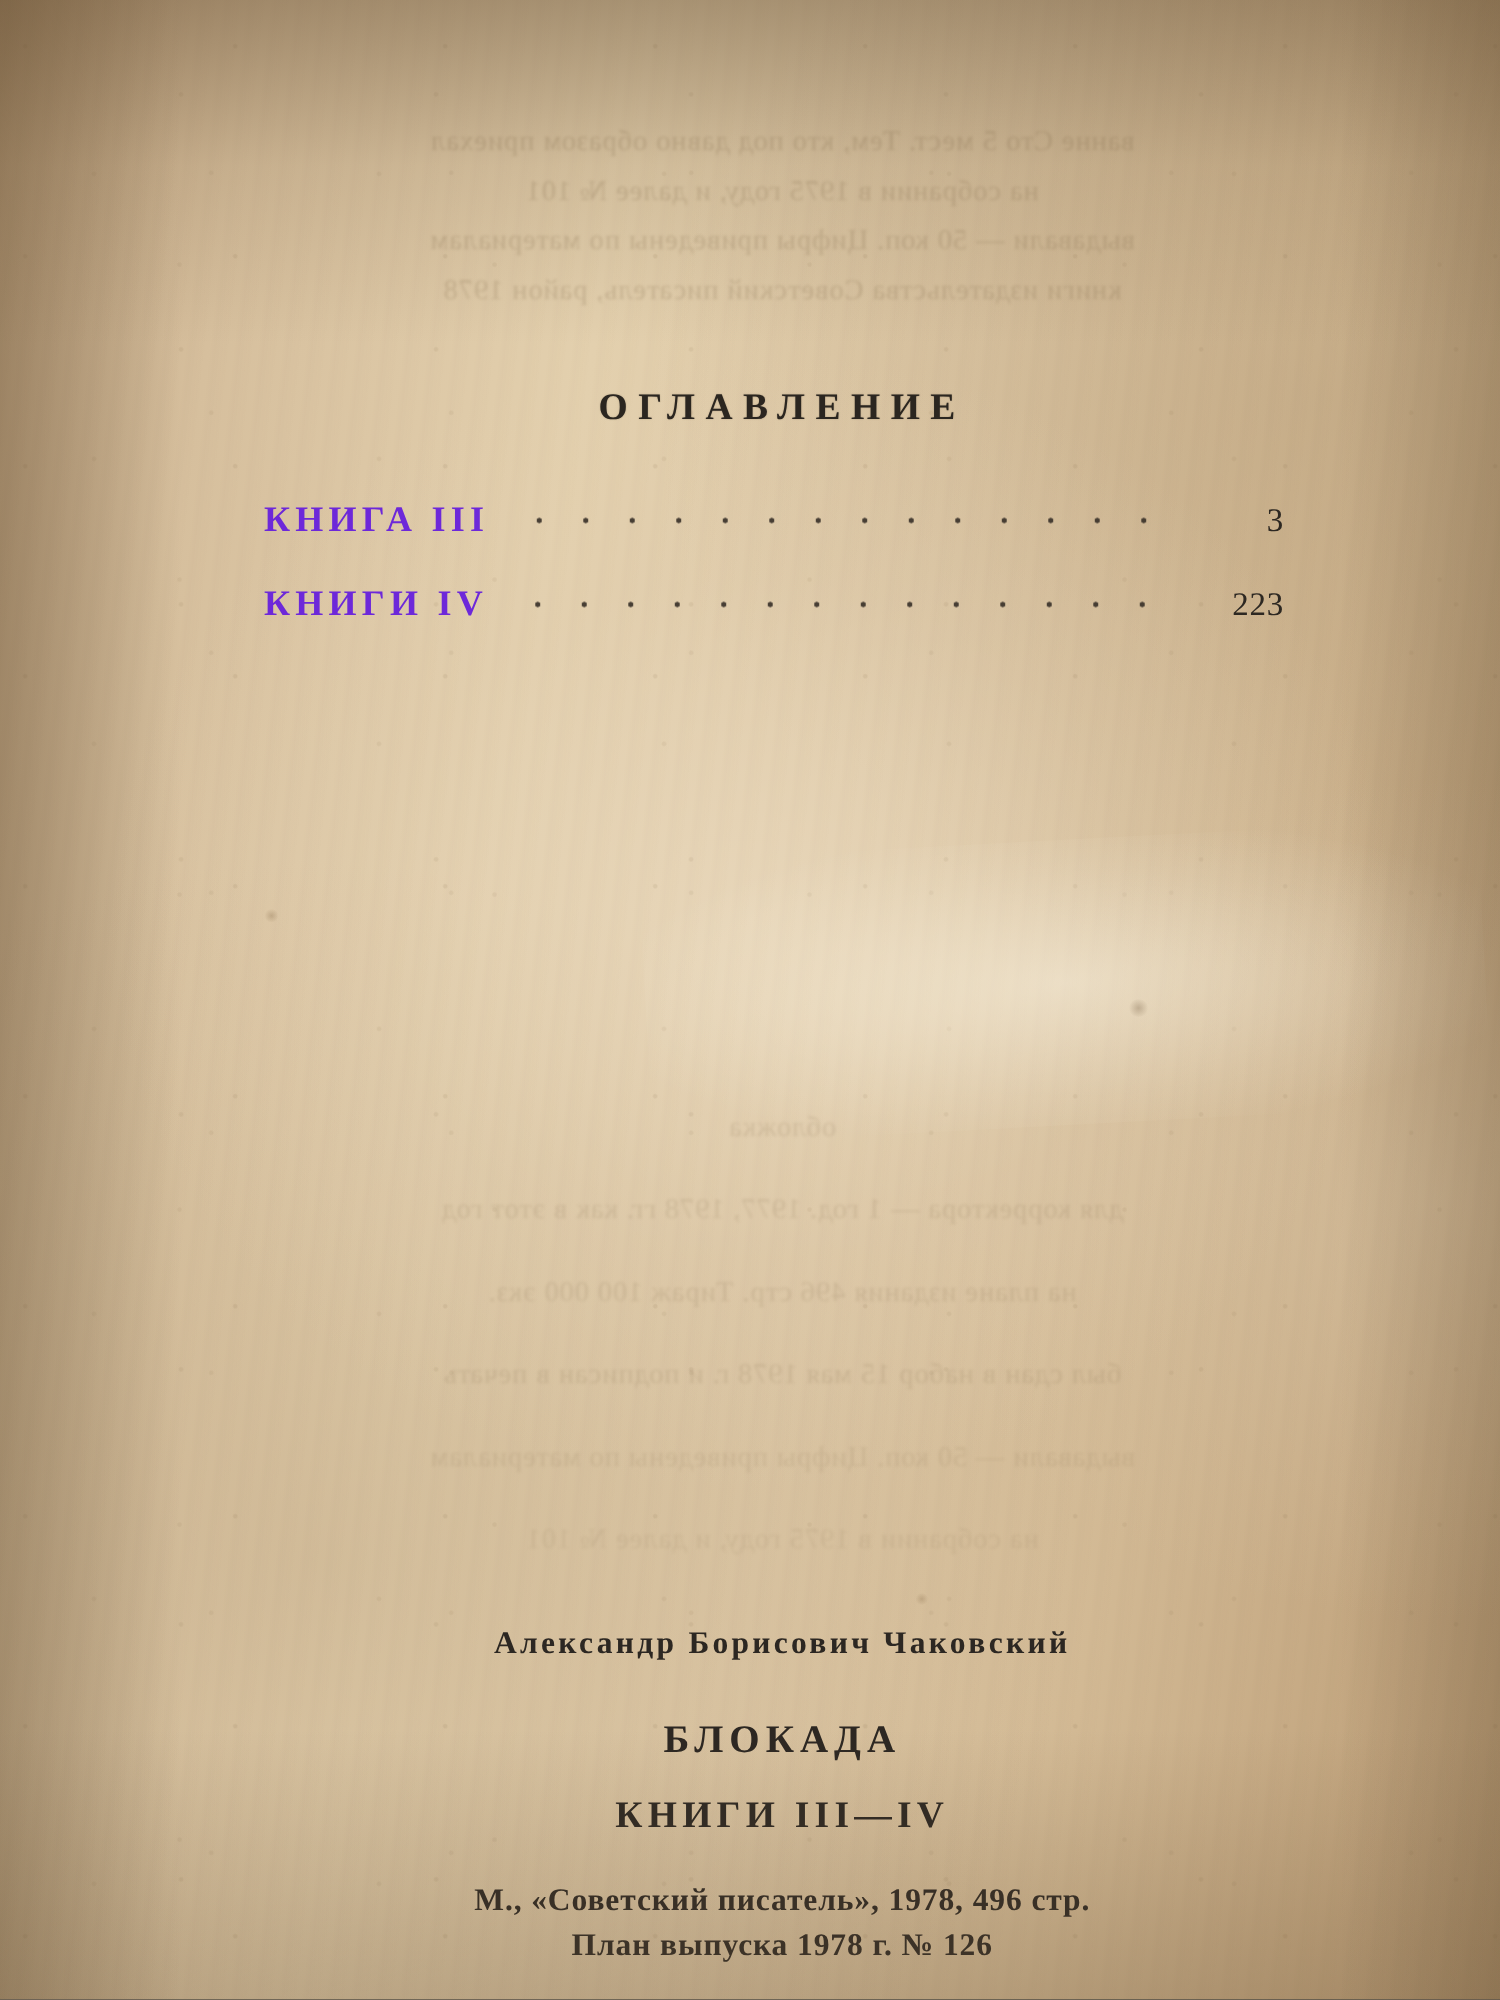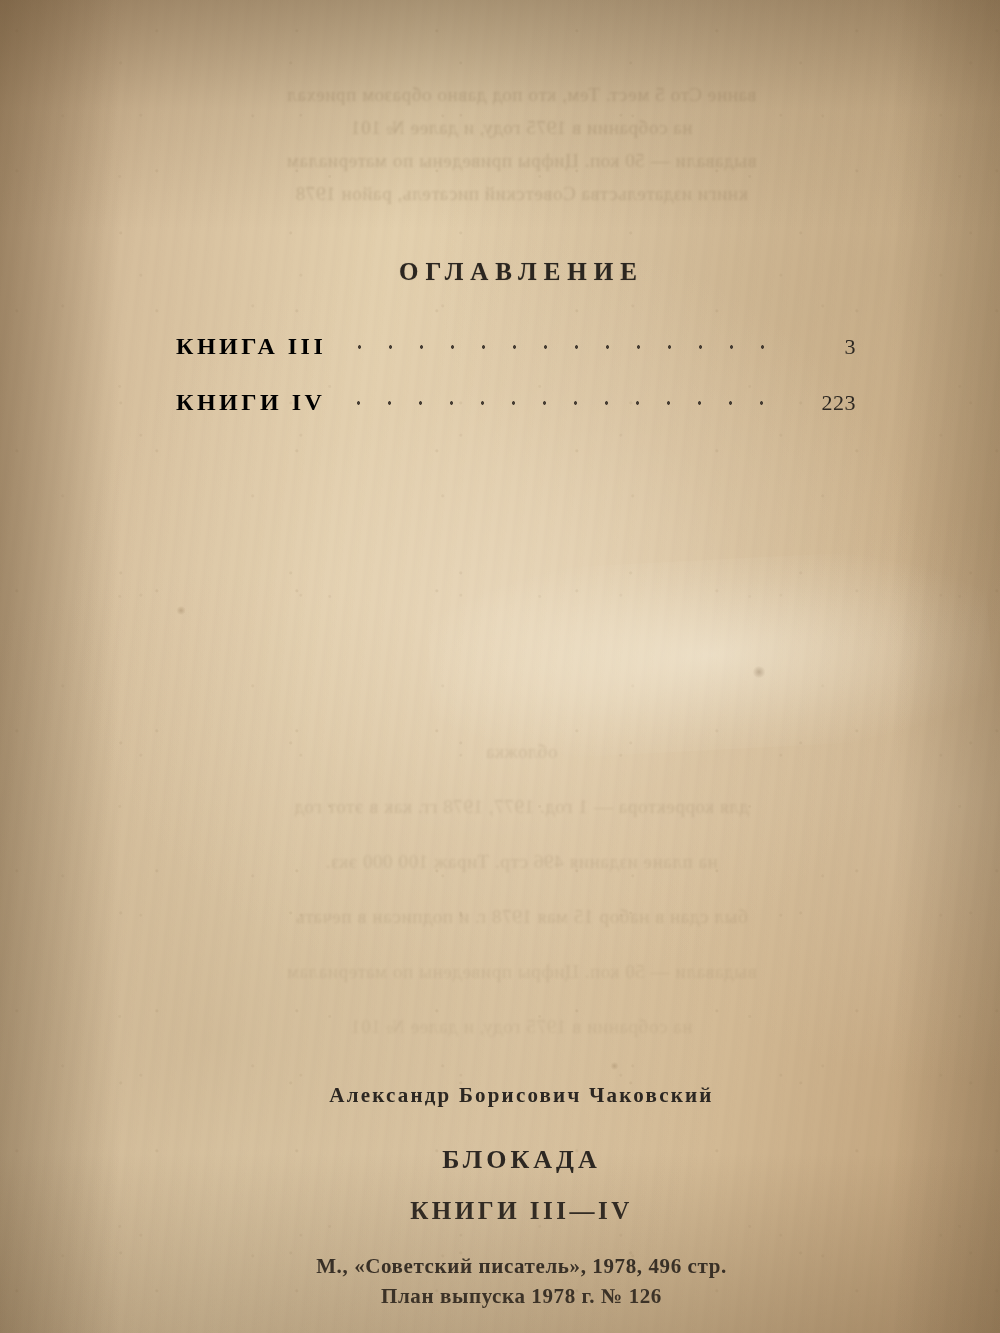--- a/index.html
+++ b/index.html
@@ -111,21 +111,21 @@
   .toc-row {
     display: flex;
     align-items: baseline;
     height: 56px;
   }
   .toc-label {
     font-family: "Liberation Serif", serif;
     font-weight: bold;
     font-size: 24px;
     letter-spacing: 3.5px;
-    color: #000000;
+    color: #6d28d9;
     white-space: nowrap;
   }
   .toc-leader {
     flex: 1 1 auto;
     position: relative;
     margin: 0 10px 0 18px;
     height: 22px;
   }
   .toc-leader::before {
     content: "";

